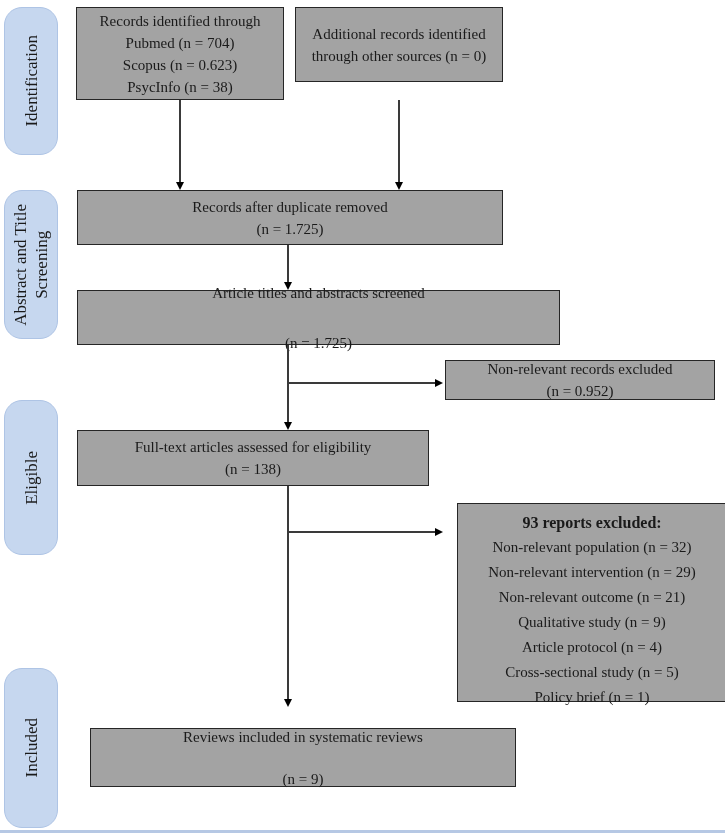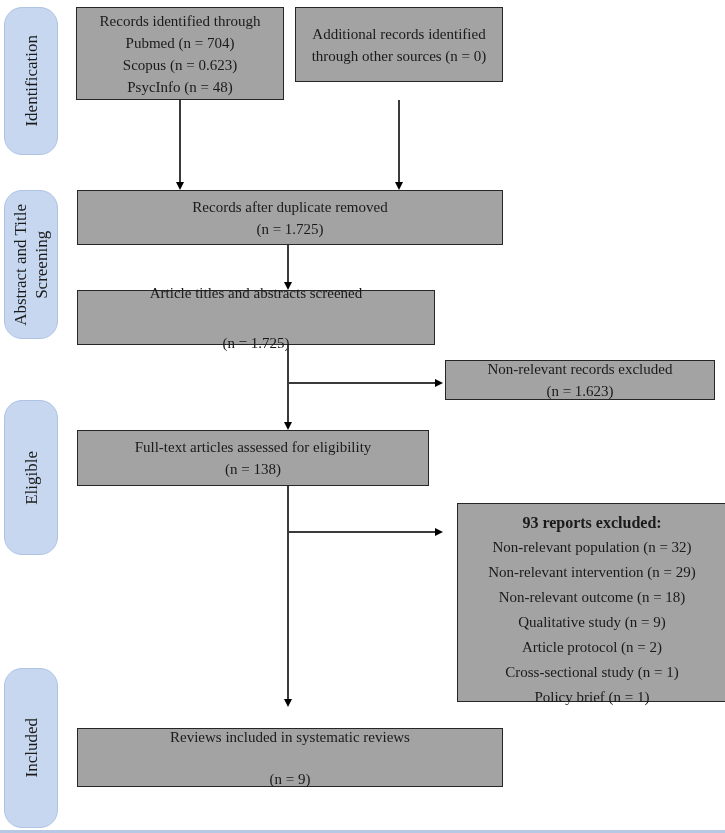--- a/index.html
+++ b/index.html
@@ -114,58 +114,58 @@
     <span class="stage-label">Eligible</span>
   </div>
   <div class="stage" style="top:668px; height:160px;">
     <span class="stage-label">Included</span>
   </div>
 
   <div class="fbox" style="left:76px; top:7px; width:208px; height:93px;">
     <span class="bline">Records identified through</span>
     <span class="bline">Pubmed (n = 704)</span>
     <span class="bline">Scopus (n = 0.623)</span>
-    <span class="bline">PsycInfo (n = 48)</span>
+    <span class="bline">PsycInfo (n = 38)</span>
   </div>
   <div class="fbox" style="left:295px; top:7px; width:208px; height:75px;">
     <span class="bline wrap-pad">Additional records identified through other sources (n = 0)</span>
   </div>
 
   <div class="fbox" style="left:77px; top:190px; width:426px; height:55px;">
     <span class="bline">Records after duplicate removed</span>
     <span class="bline">(n = 1.725)</span>
   </div>
 
-  <div class="fbox" style="left:77px; top:290px; width:358px; height:55px;gap:28px;">
+  <div class="fbox" style="left:77px; top:290px; width:483px; height:55px;gap:28px;">
     <span class="bline">Article titles and abstracts screened</span>
     <span class="bline">(n = 1.725)</span>
   </div>
 
   <div class="fbox" style="left:445px; top:360px; width:270px; height:40px;">
     <span class="bline">Non-relevant records excluded</span>
-    <span class="bline">(n = 1.623)</span>
+    <span class="bline">(n = 0.952)</span>
   </div>
 
   <div class="fbox" style="left:77px; top:430px; width:352px; height:56px;">
     <span class="bline">Full-text articles assessed for eligibility</span>
     <span class="bline">(n = 138)</span>
   </div>
 
   <div class="fbox left-align" style="left:445px; top:503px; width:270px; height:199px;">
     <span class="bline bheading">93 reports excluded:</span>
     <span class="bline">Non-relevant population (n = 32)</span>
     <span class="bline">Non-relevant intervention (n = 29)</span>
-    <span class="bline">Non-relevant outcome (n = 18)</span>
+    <span class="bline">Non-relevant outcome (n = 21)</span>
     <span class="bline">Qualitative study (n = 9)</span>
-    <span class="bline">Article protocol (n = 2)</span>
-    <span class="bline">Cross-sectional study (n = 1)</span>
+    <span class="bline">Article protocol (n = 4)</span>
+    <span class="bline">Cross-sectional study (n = 5)</span>
     <span class="bline">Policy brief (n = 1)</span>
   </div>
 
-  <div class="fbox" style="left:77px; top:728px; width:426px; height:59px;gap:20px;">
+  <div class="fbox" style="left:90px; top:728px; width:426px; height:59px;gap:20px;">
     <span class="bline">Reviews included in systematic reviews</span>
     <span class="bline">(n = 9)</span>
   </div>
 
   <div class="vline" style="left:179px; top:100px; height:83px;"></div>
   <div class="arrow-down" style="left:175.5px; top:182px;"></div>
 
   <div class="vline" style="left:398px; top:100px; height:83px;"></div>
   <div class="arrow-down" style="left:394.5px; top:182px;"></div>
 

